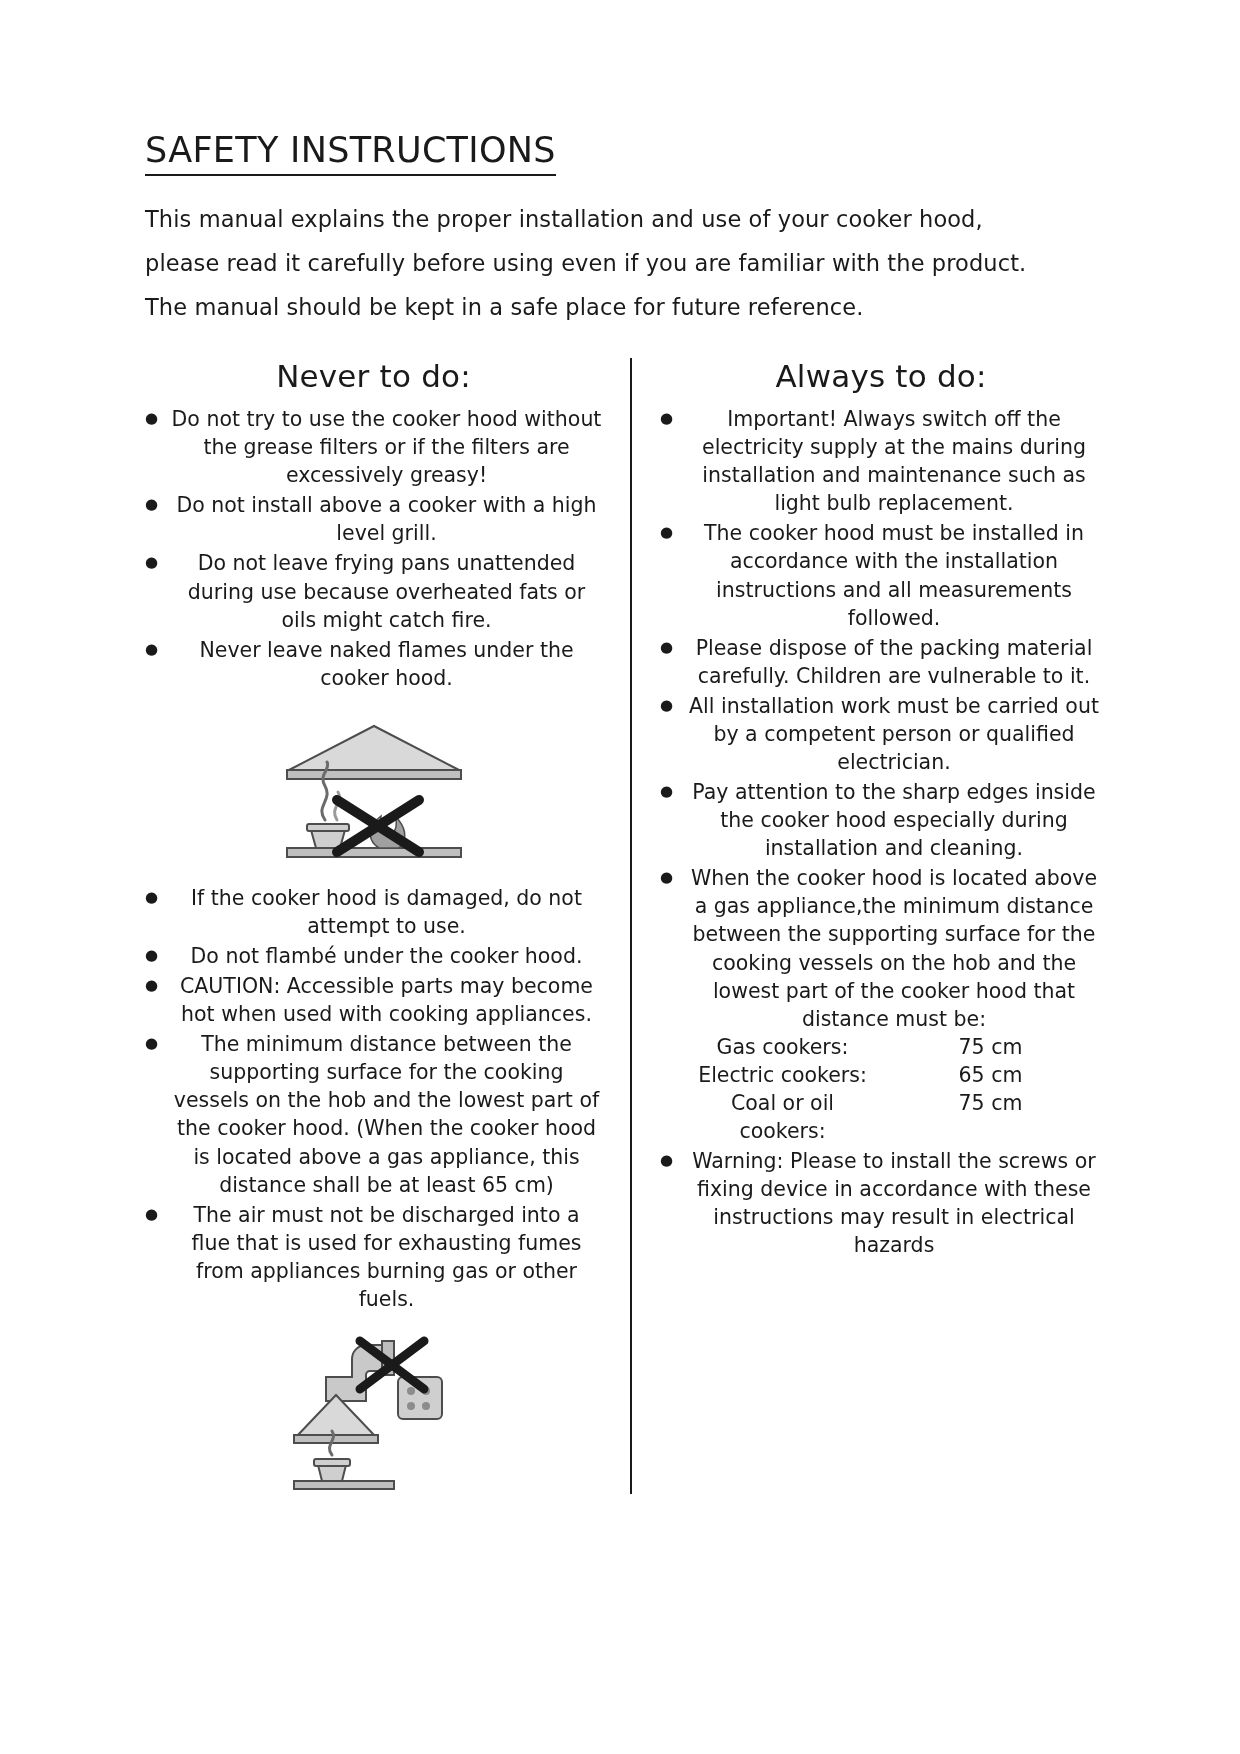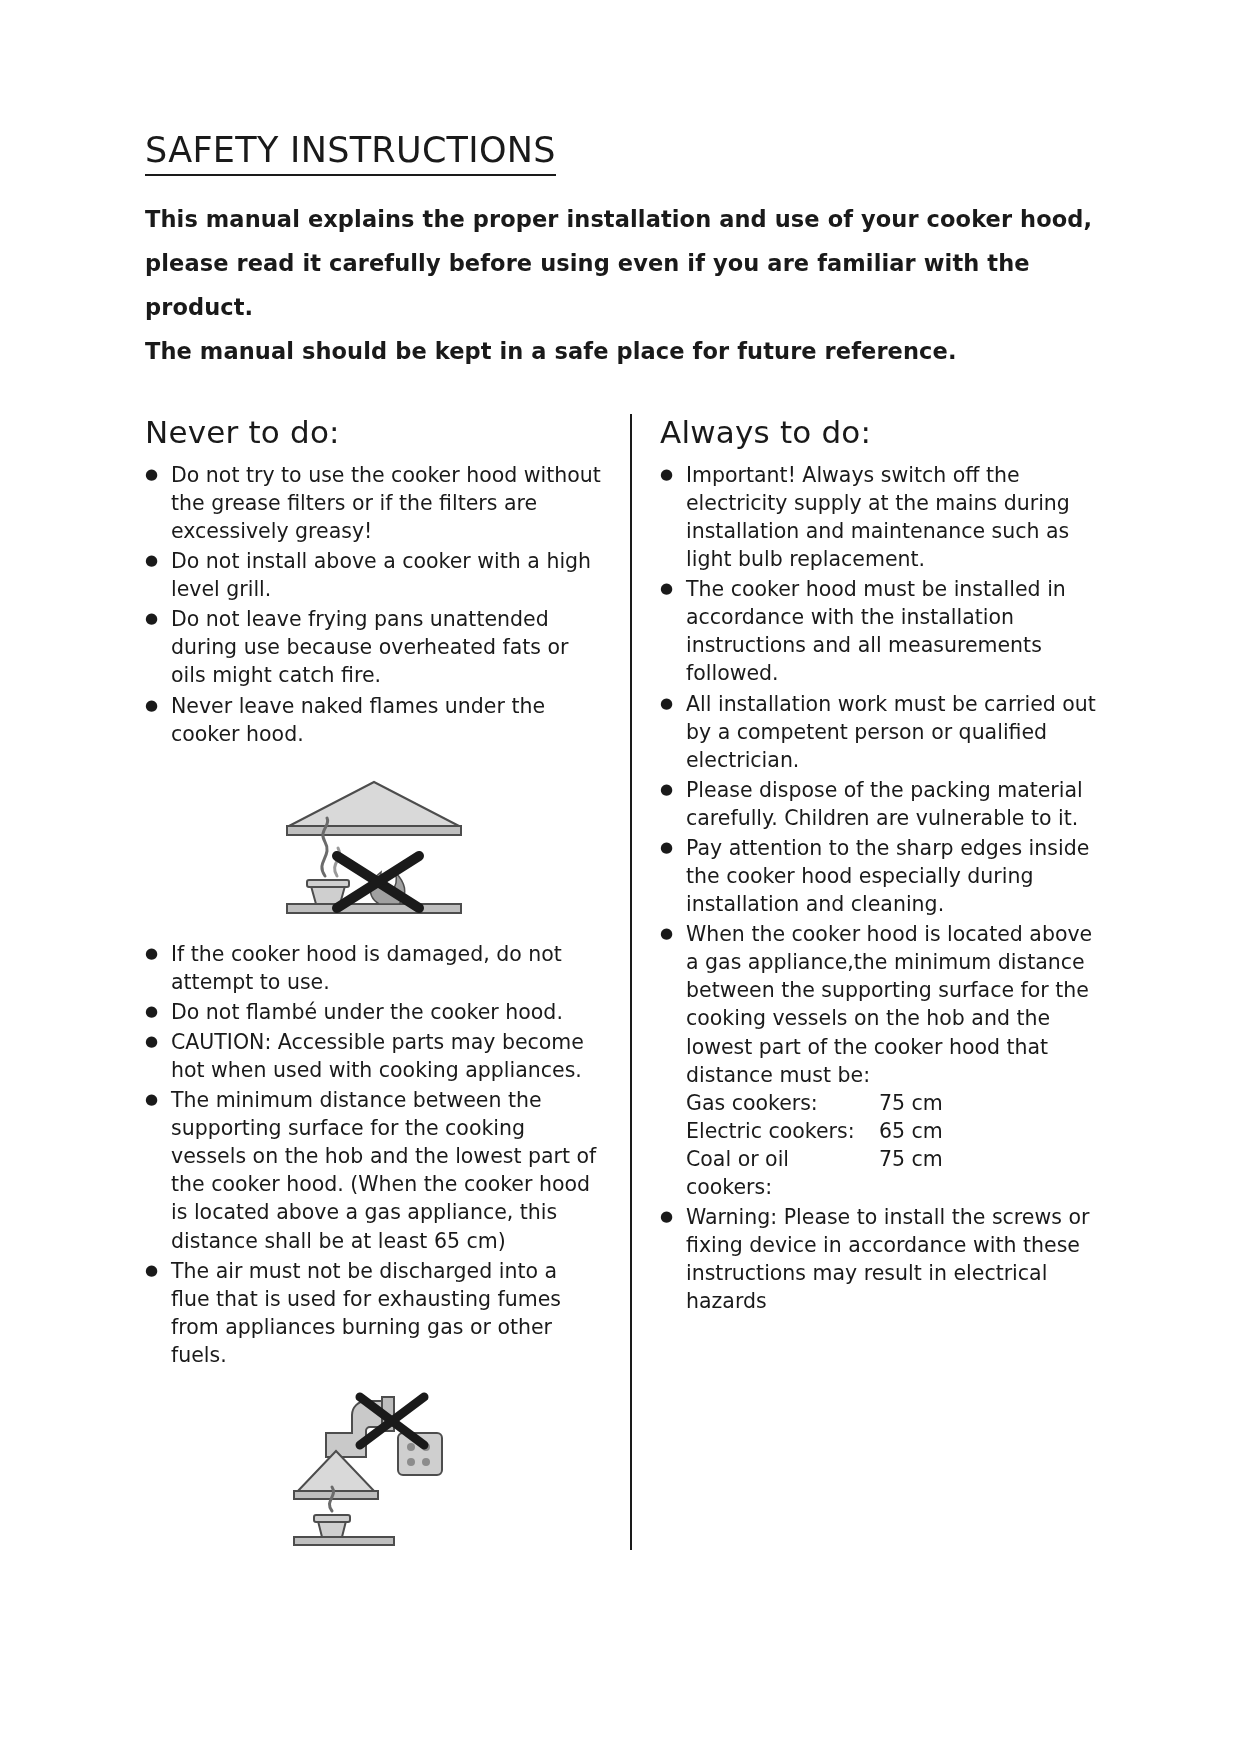--- a/index.html
+++ b/index.html
@@ -35,27 +35,28 @@
     margin: 0;
     padding: 0 0 4px 0;
     display: inline-block;
     border-bottom: 2px solid #1a1a1a;
     line-height: 1.15;
   }
   .intro {
     margin-top: 22px;
     font-size: 22.5px;
     line-height: 1.95;
-    font-weight: 700;
+    font-weight: 400;
     letter-spacing: 0.1px;
   }
   .columns {
     display: flex;
-    margin-top: 40px;
+    margin-top: 28px;
     position: relative;
+    text-align: center;
   }
   .col-left {
     width: 485px;
     padding-right: 28px;
     box-sizing: border-box;
   }
   .divider {
     width: 2px;
     background: #1a1a1a;
     align-self: stretch;
@@ -205,22 +206,22 @@
       </div>
 
       <div class="divider"></div>
 
       <div class="col-right">
         <h2 class="colhead">Always to do:</h2>
 
         <ul class="bullets">
           <li><span>Important! Always switch off the electricity supply at the mains during installation and maintenance such as light bulb replacement.</span></li>
           <li class="indent-bullet"><span>The cooker hood must be installed in accordance with the installation instructions and all measurements followed.</span></li>
+          <li class="indent-bullet"><span>Please dispose of the packing material carefully. Children are vulnerable to it.</span></li>
           <li class="indent-bullet"><span>All installation work must be carried out by a competent person or qualified electrician.</span></li>
-          <li class="indent-bullet"><span>Please dispose of the packing material carefully. Children are vulnerable to it.</span></li>
           <li><span>Pay attention to the sharp edges inside the cooker hood especially during installation and cleaning.</span></li>
           <li class="indent-bullet">
             <span>When the cooker hood is located above a gas appliance,the minimum distance between the supporting surface for the cooking vessels on the hob and the lowest part of the cooker hood that distance must be:</span>
             <span class="measure-table">
               <span class="measure-row">
                 <span class="m-label">Gas cookers:</span>
                 <span class="m-val">75 cm</span>
               </span>
               <span class="measure-row">
                 <span class="m-label">Electric cookers:</span>

